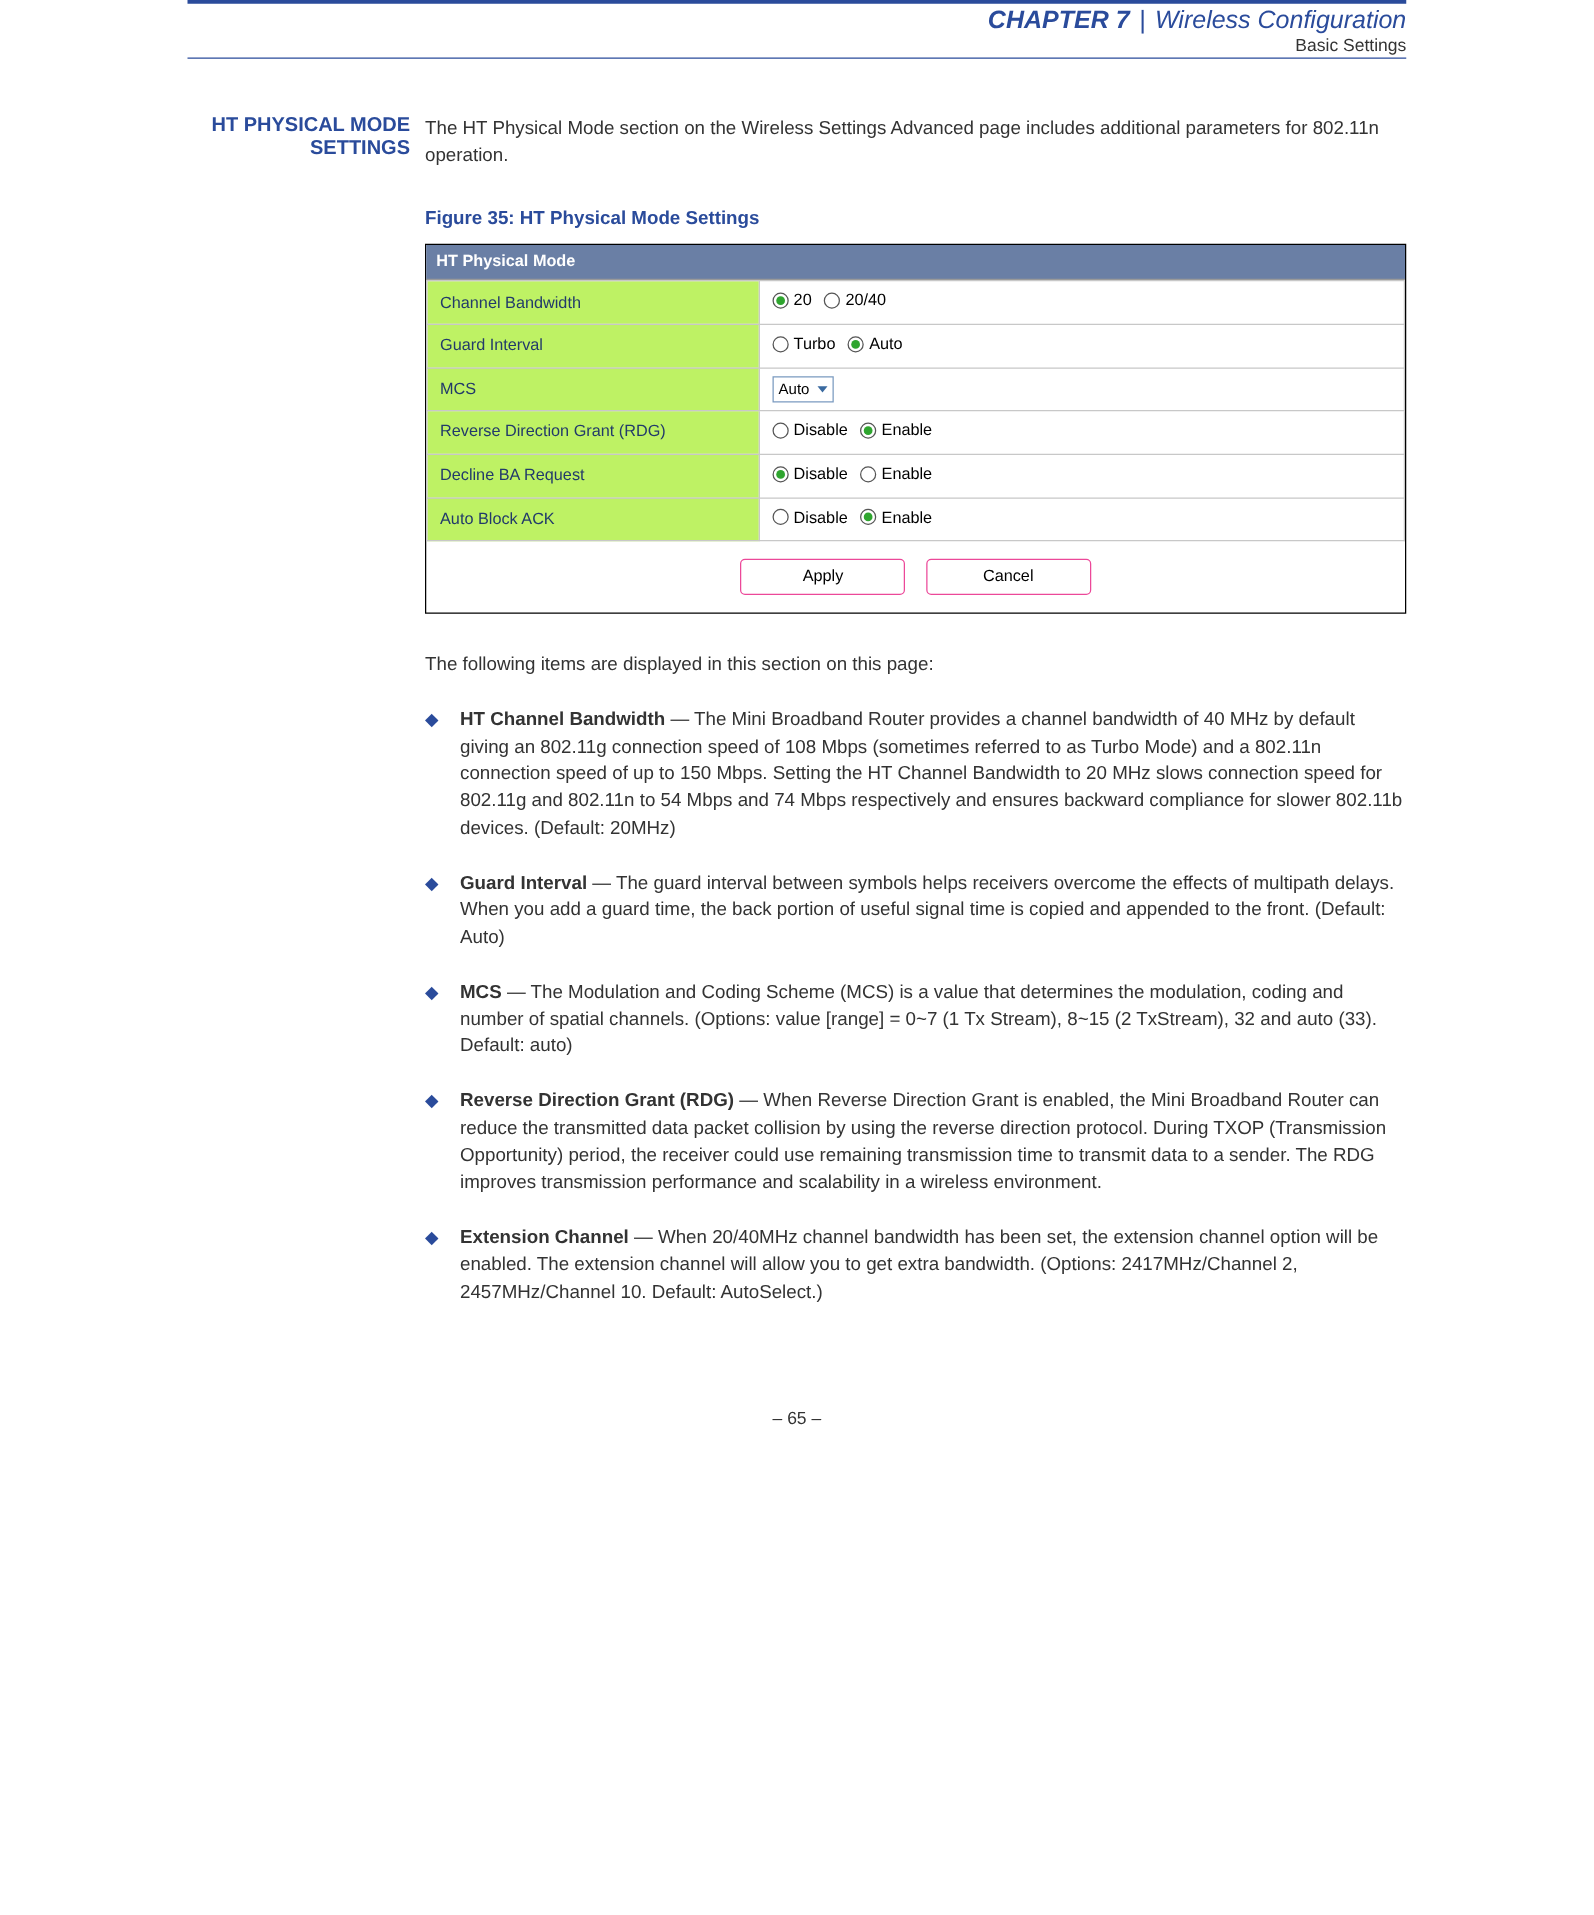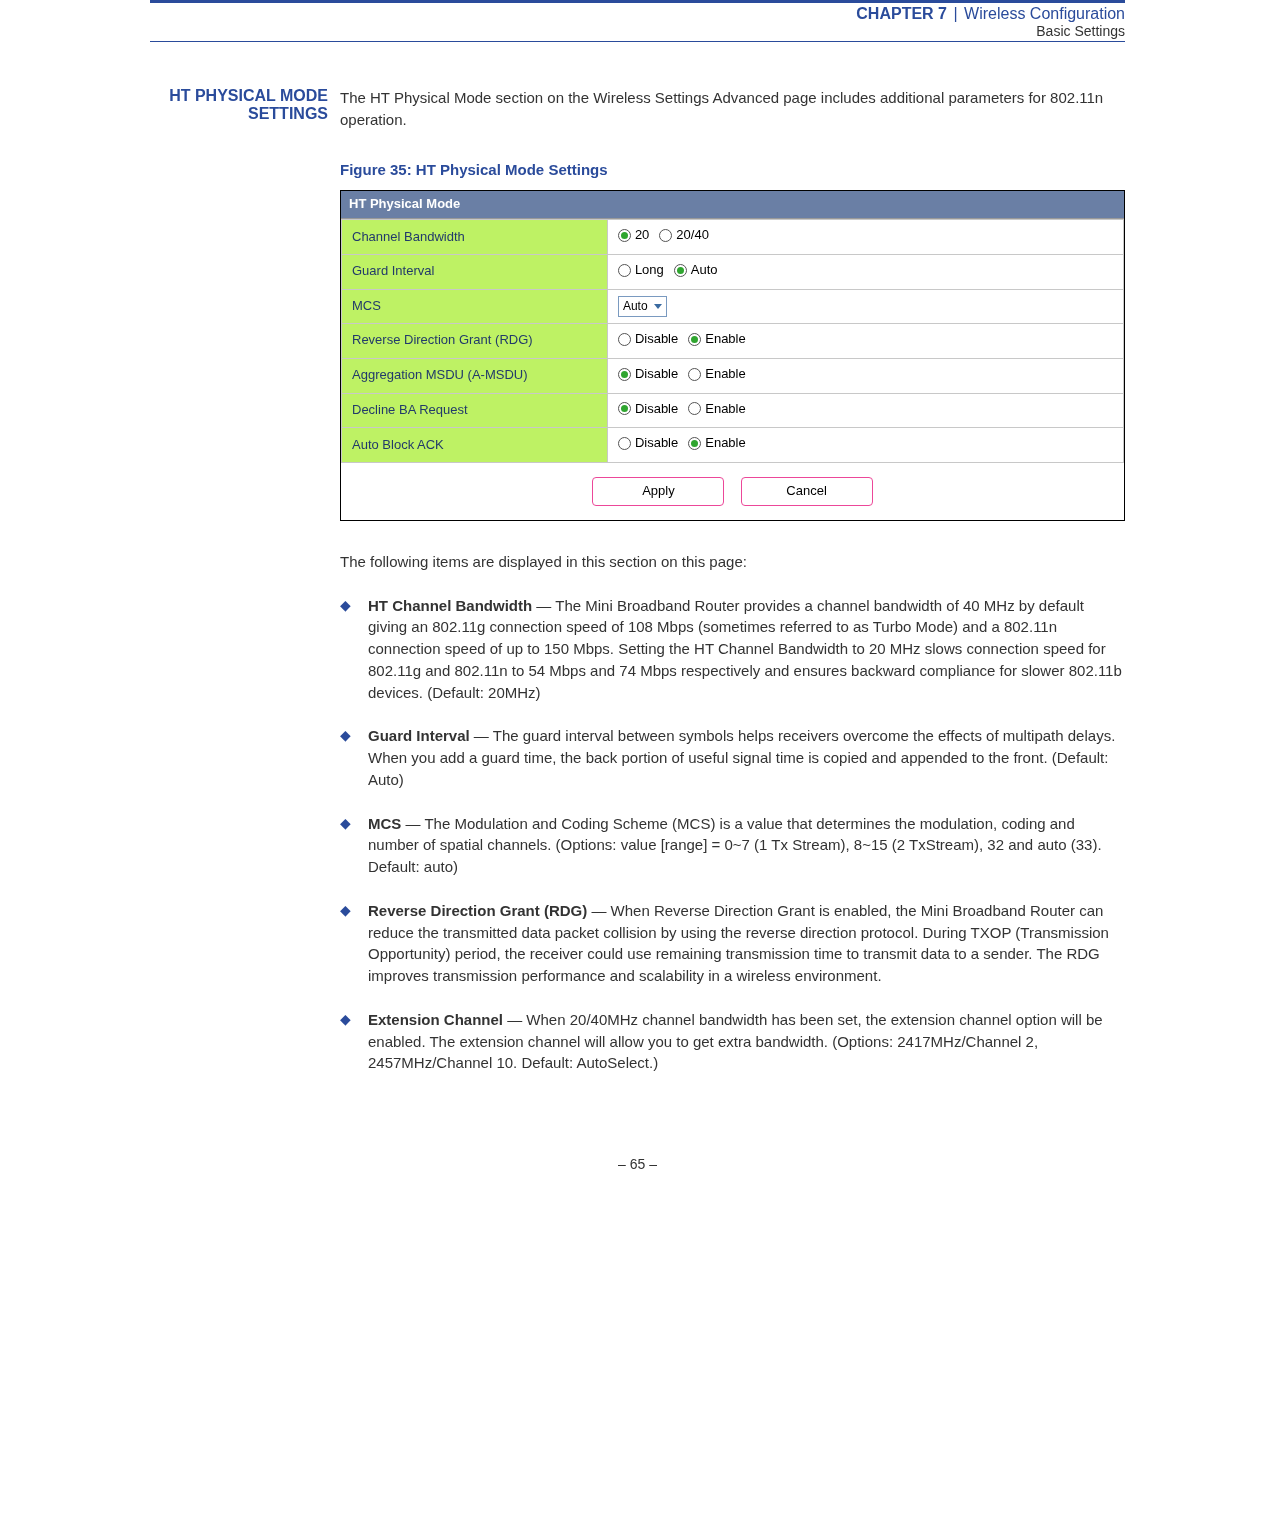--- a/index.html
+++ b/index.html
@@ -19,21 +19,22 @@
     border-top: 3px solid #2a4b9b;
     border-bottom: 1px solid #2a4b9b;
     padding: 2px 0;
     margin-bottom: 45px;
   }
   .header-inner {
     text-align: right;
     padding-right: 0;
   }
   .header-top {
-    font-size: 16px;
+    font-size: 20px;
+    font-style: italic;
   }
   .header-chapter {
     color: #2a4b9b;
     font-weight: bold;
   }
   .header-sep {
     color: #2a4b9b;
     padding: 0 2px;
   }
   .header-chapname {
@@ -228,50 +229,40 @@
                     <span>20</span>
                   </span><span class="radio">
                     <span class="radio-circle"></span>
                     <span>20/40</span>
                   </span></td>
               </tr>
               <tr>
                 <td>Guard Interval</td>
                 <td><span class="radio">
                     <span class="radio-circle"></span>
-                    <span>Long</span>
+                    <span>Turbo</span>
                   </span><span class="radio">
                     <span class="radio-circle checked"></span>
                     <span>Auto</span>
                   </span></td>
               </tr>
               <tr>
                 <td>MCS</td>
                 <td><span class="select-box">
                     <span>Auto</span>
                     <span class="select-arrow"></span>
                   </span></td>
               </tr>
               <tr>
                 <td>Reverse Direction Grant (RDG)</td>
                 <td><span class="radio">
                     <span class="radio-circle"></span>
                     <span>Disable</span>
                   </span><span class="radio">
                     <span class="radio-circle checked"></span>
-                    <span>Enable</span>
-                  </span></td>
-              </tr>
-              <tr>
-                <td>Aggregation MSDU (A-MSDU)</td>
-                <td><span class="radio">
-                    <span class="radio-circle checked"></span>
-                    <span>Disable</span>
-                  </span><span class="radio">
-                    <span class="radio-circle"></span>
                     <span>Enable</span>
                   </span></td>
               </tr>
               <tr>
                 <td>Decline BA Request</td>
                 <td><span class="radio">
                     <span class="radio-circle checked"></span>
                     <span>Disable</span>
                   </span><span class="radio">
                     <span class="radio-circle"></span>

